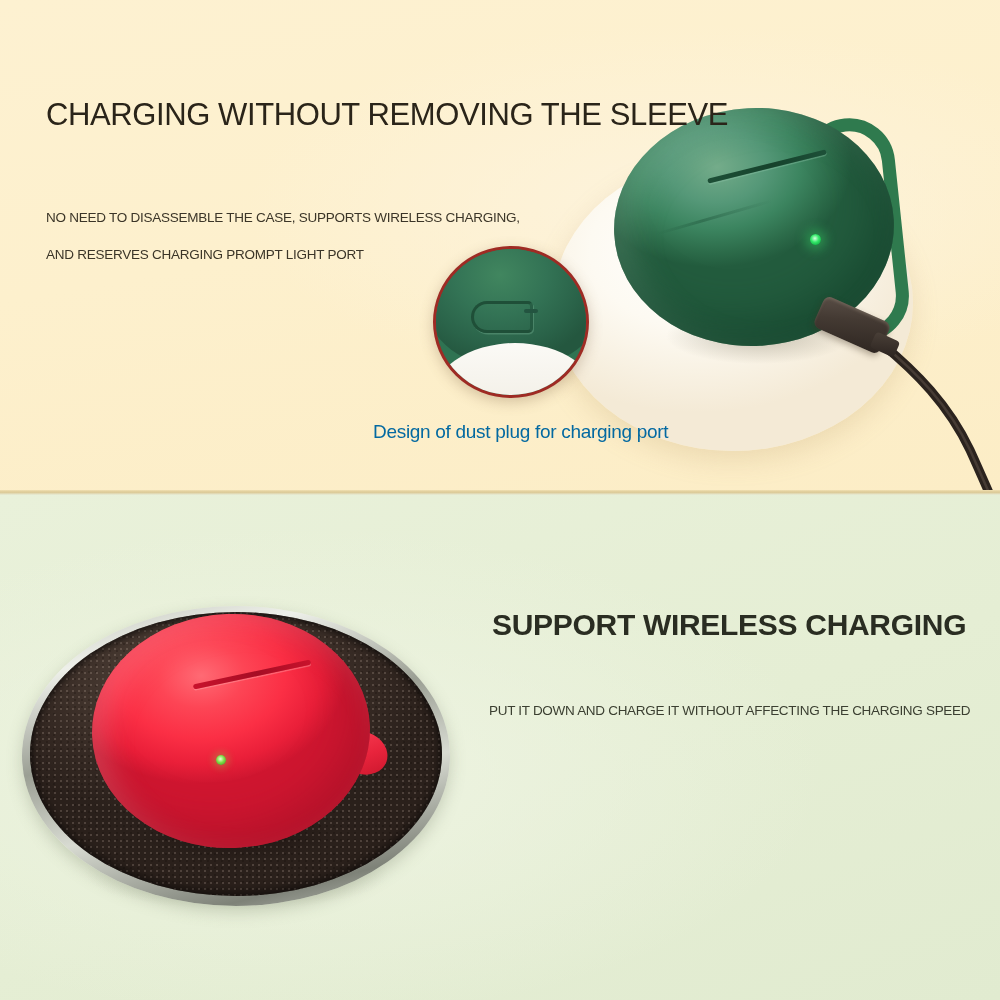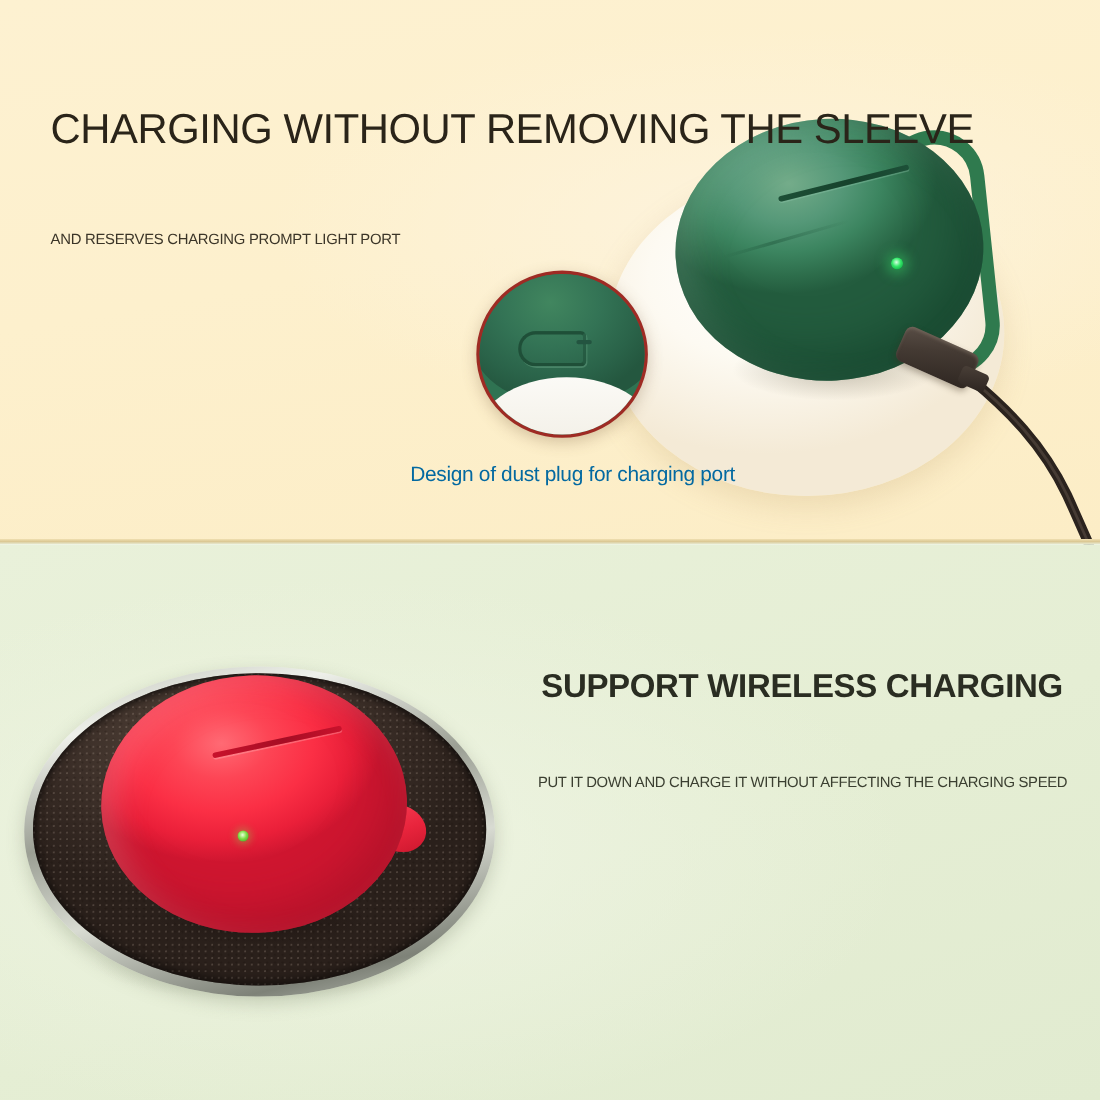--- a/index.html
+++ b/index.html
@@ -43,21 +43,21 @@
     background:
       radial-gradient(ellipse 75% 70% at 30% 55%, #eef4e2 0%, rgba(238,244,226,0) 70%),
       linear-gradient(160deg, #e9f1da 0%, #e5eed4 55%, #e1ebd0 100%);
   }
 
   
   #title-top {
     position: absolute;
     left: 46px;
     top: 99px;
-    font-size: 38px;
+    font-size: 31px;
     line-height: 1.05;
     letter-spacing: -0.4px;
     font-weight: 400;
     color: #2a2419;
     white-space: nowrap;
   }
   #body-top {
     position: absolute;
     left: 46px;
     top: 210px;
@@ -391,20 +391,21 @@
 
   <div id="magnifier">
     <div id="mag-green"></div>
     <div id="mag-white"></div>
     <div id="mag-plug"></div>
     <div id="mag-plug-tab"></div>
   </div>
 
   <div id="title-top">CHARGING WITHOUT REMOVING THE SLEEVE</div>
   <div id="body-top">
+    <span class="line">NO NEED TO DISASSEMBLE THE CASE, SUPPORTS WIRELESS CHARGING,</span>
     <span class="line">AND RESERVES CHARGING PROMPT LIGHT PORT</span>
   </div>
   <div id="caption-red">Design of dust plug for charging port</div>
 
   <div id="divider"></div>
 
   <div class="panel" id="panel-bottom"></div>
 
   <div id="pad">
     <div id="pad-shadow"></div>

